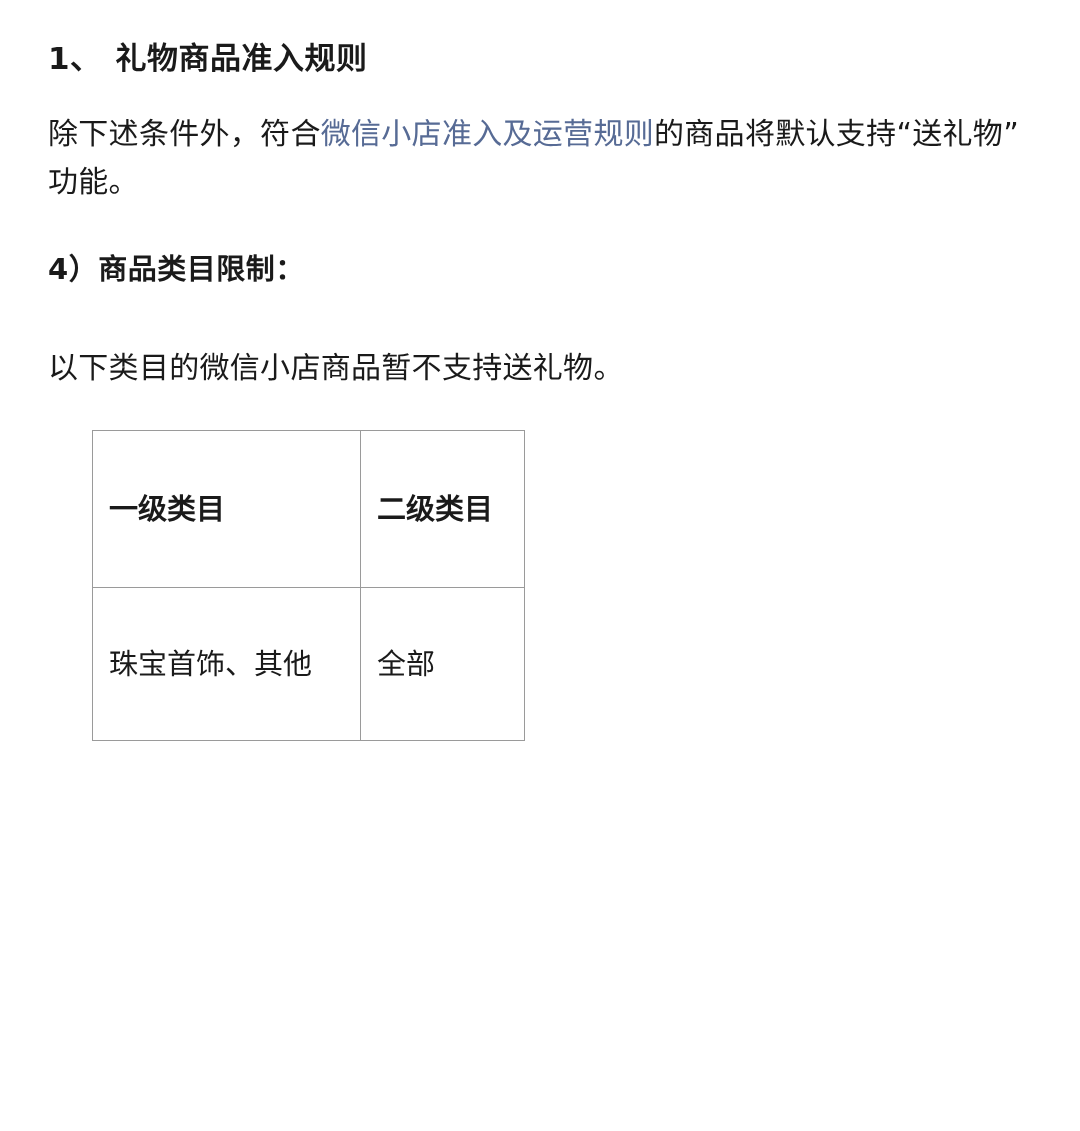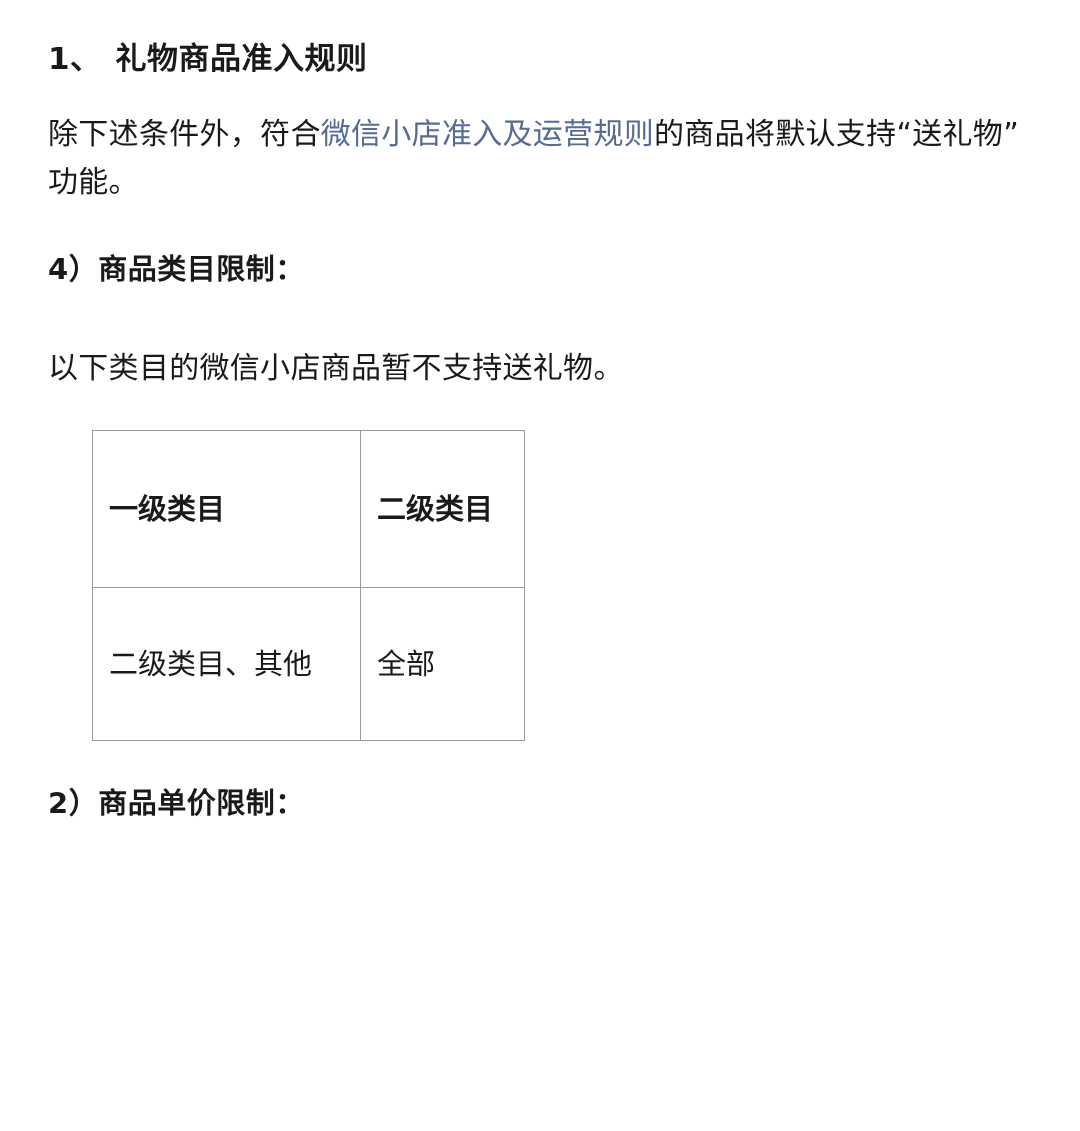--- a/index.html
+++ b/index.html
@@ -105,24 +105,23 @@
           <col class="c2">
         </colgroup>
       <thead>
         <tr>
           <th>一级类目</th>
           <th>二级类目</th>
         </tr>
       </thead>
       <tbody>
         <tr>
-          <td>二级类目、其他</td>
+          <td>珠宝首饰、其他</td>
           <td>全部</td>
         </tr>
       </tbody>
     </table>
   </div>
 
-  <h3 class="h-sub">2）商品单价限制：</h3>
 
 
   <div class="spacer-bottom"></div>
 </div>
 
 </body></html>

